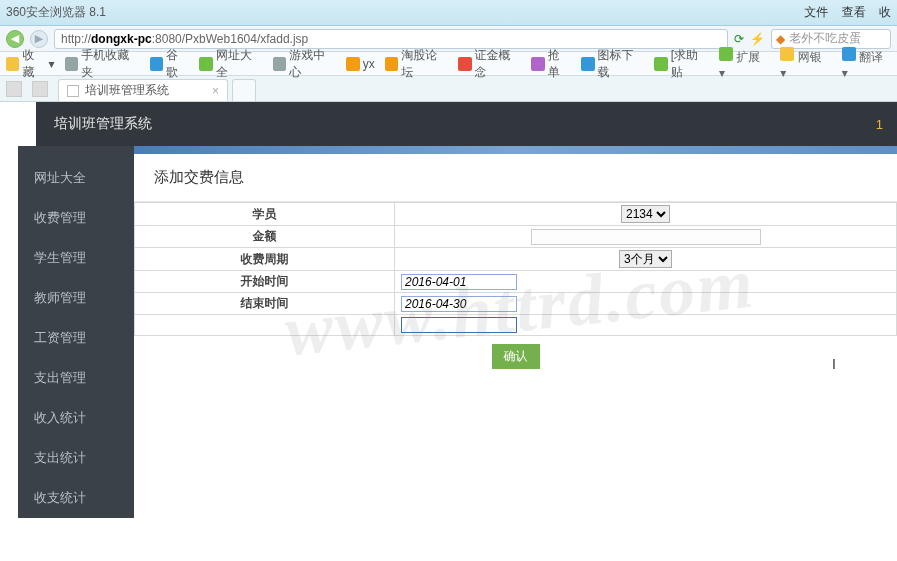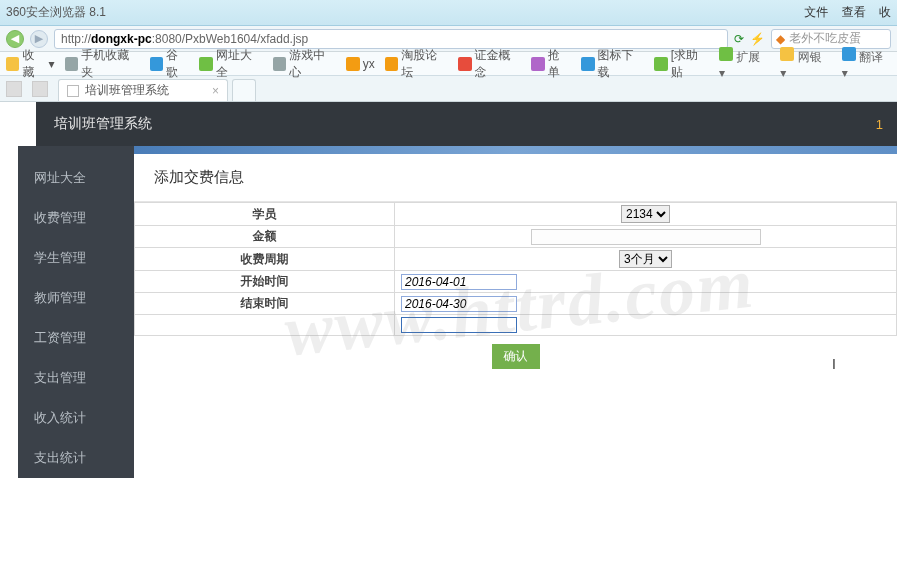--- a/index.html
+++ b/index.html
@@ -169,20 +169,21 @@
   <div class="app-body">
     <div class="sidebar">
       <div class="item"><span>网址大全</span></div>
       <div class="item"><span>收费管理</span></div>
       <div class="item"><span>学生管理</span></div>
       <div class="item"><span>教师管理</span></div>
       <div class="item"><span>工资管理</span></div>
       <div class="item"><span>支出管理</span></div>
       <div class="item"><span>收入统计</span></div>
       <div class="item"><span>支出统计</span></div>
+      <div class="item"><span>收支统计</span></div>
     </div>
     <div class="main">
       <div class="banner"></div>
       <h2 class="page-title">添加交费信息</h2>
 
       <div class="watermark">www.httrd.com</div>
 
       <table class="form-tbl">
         <tbody>
               <tr>

